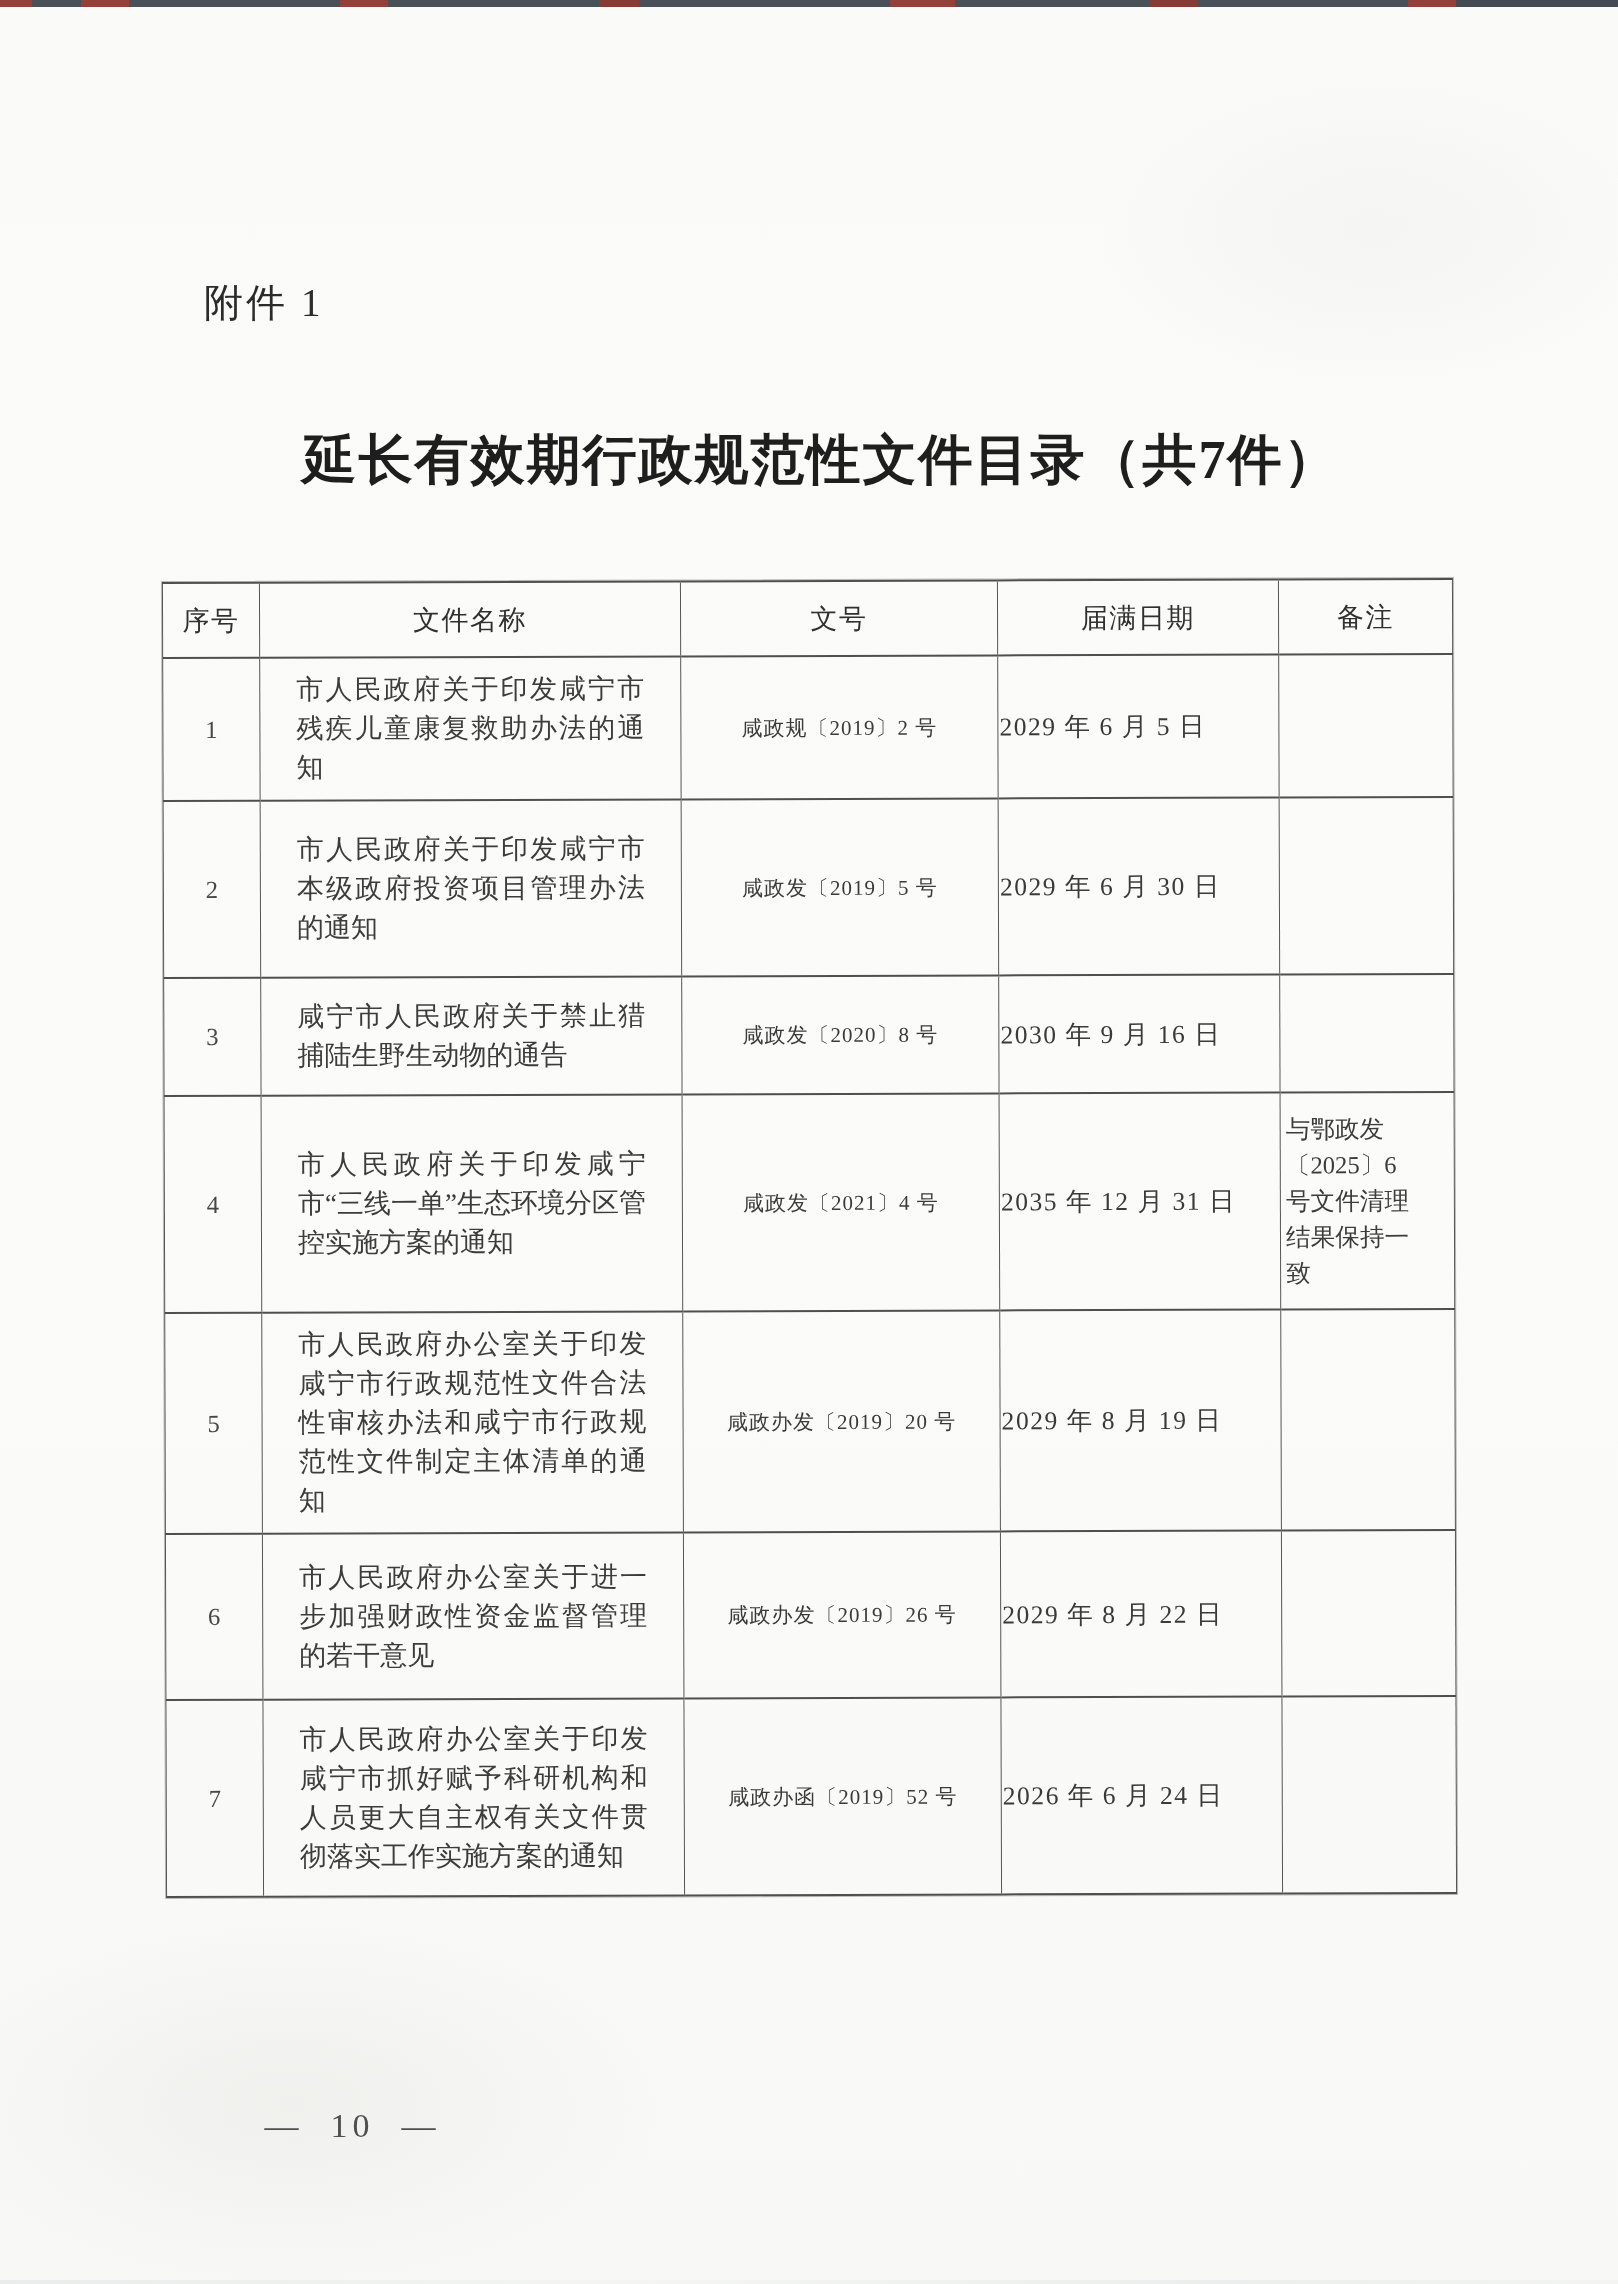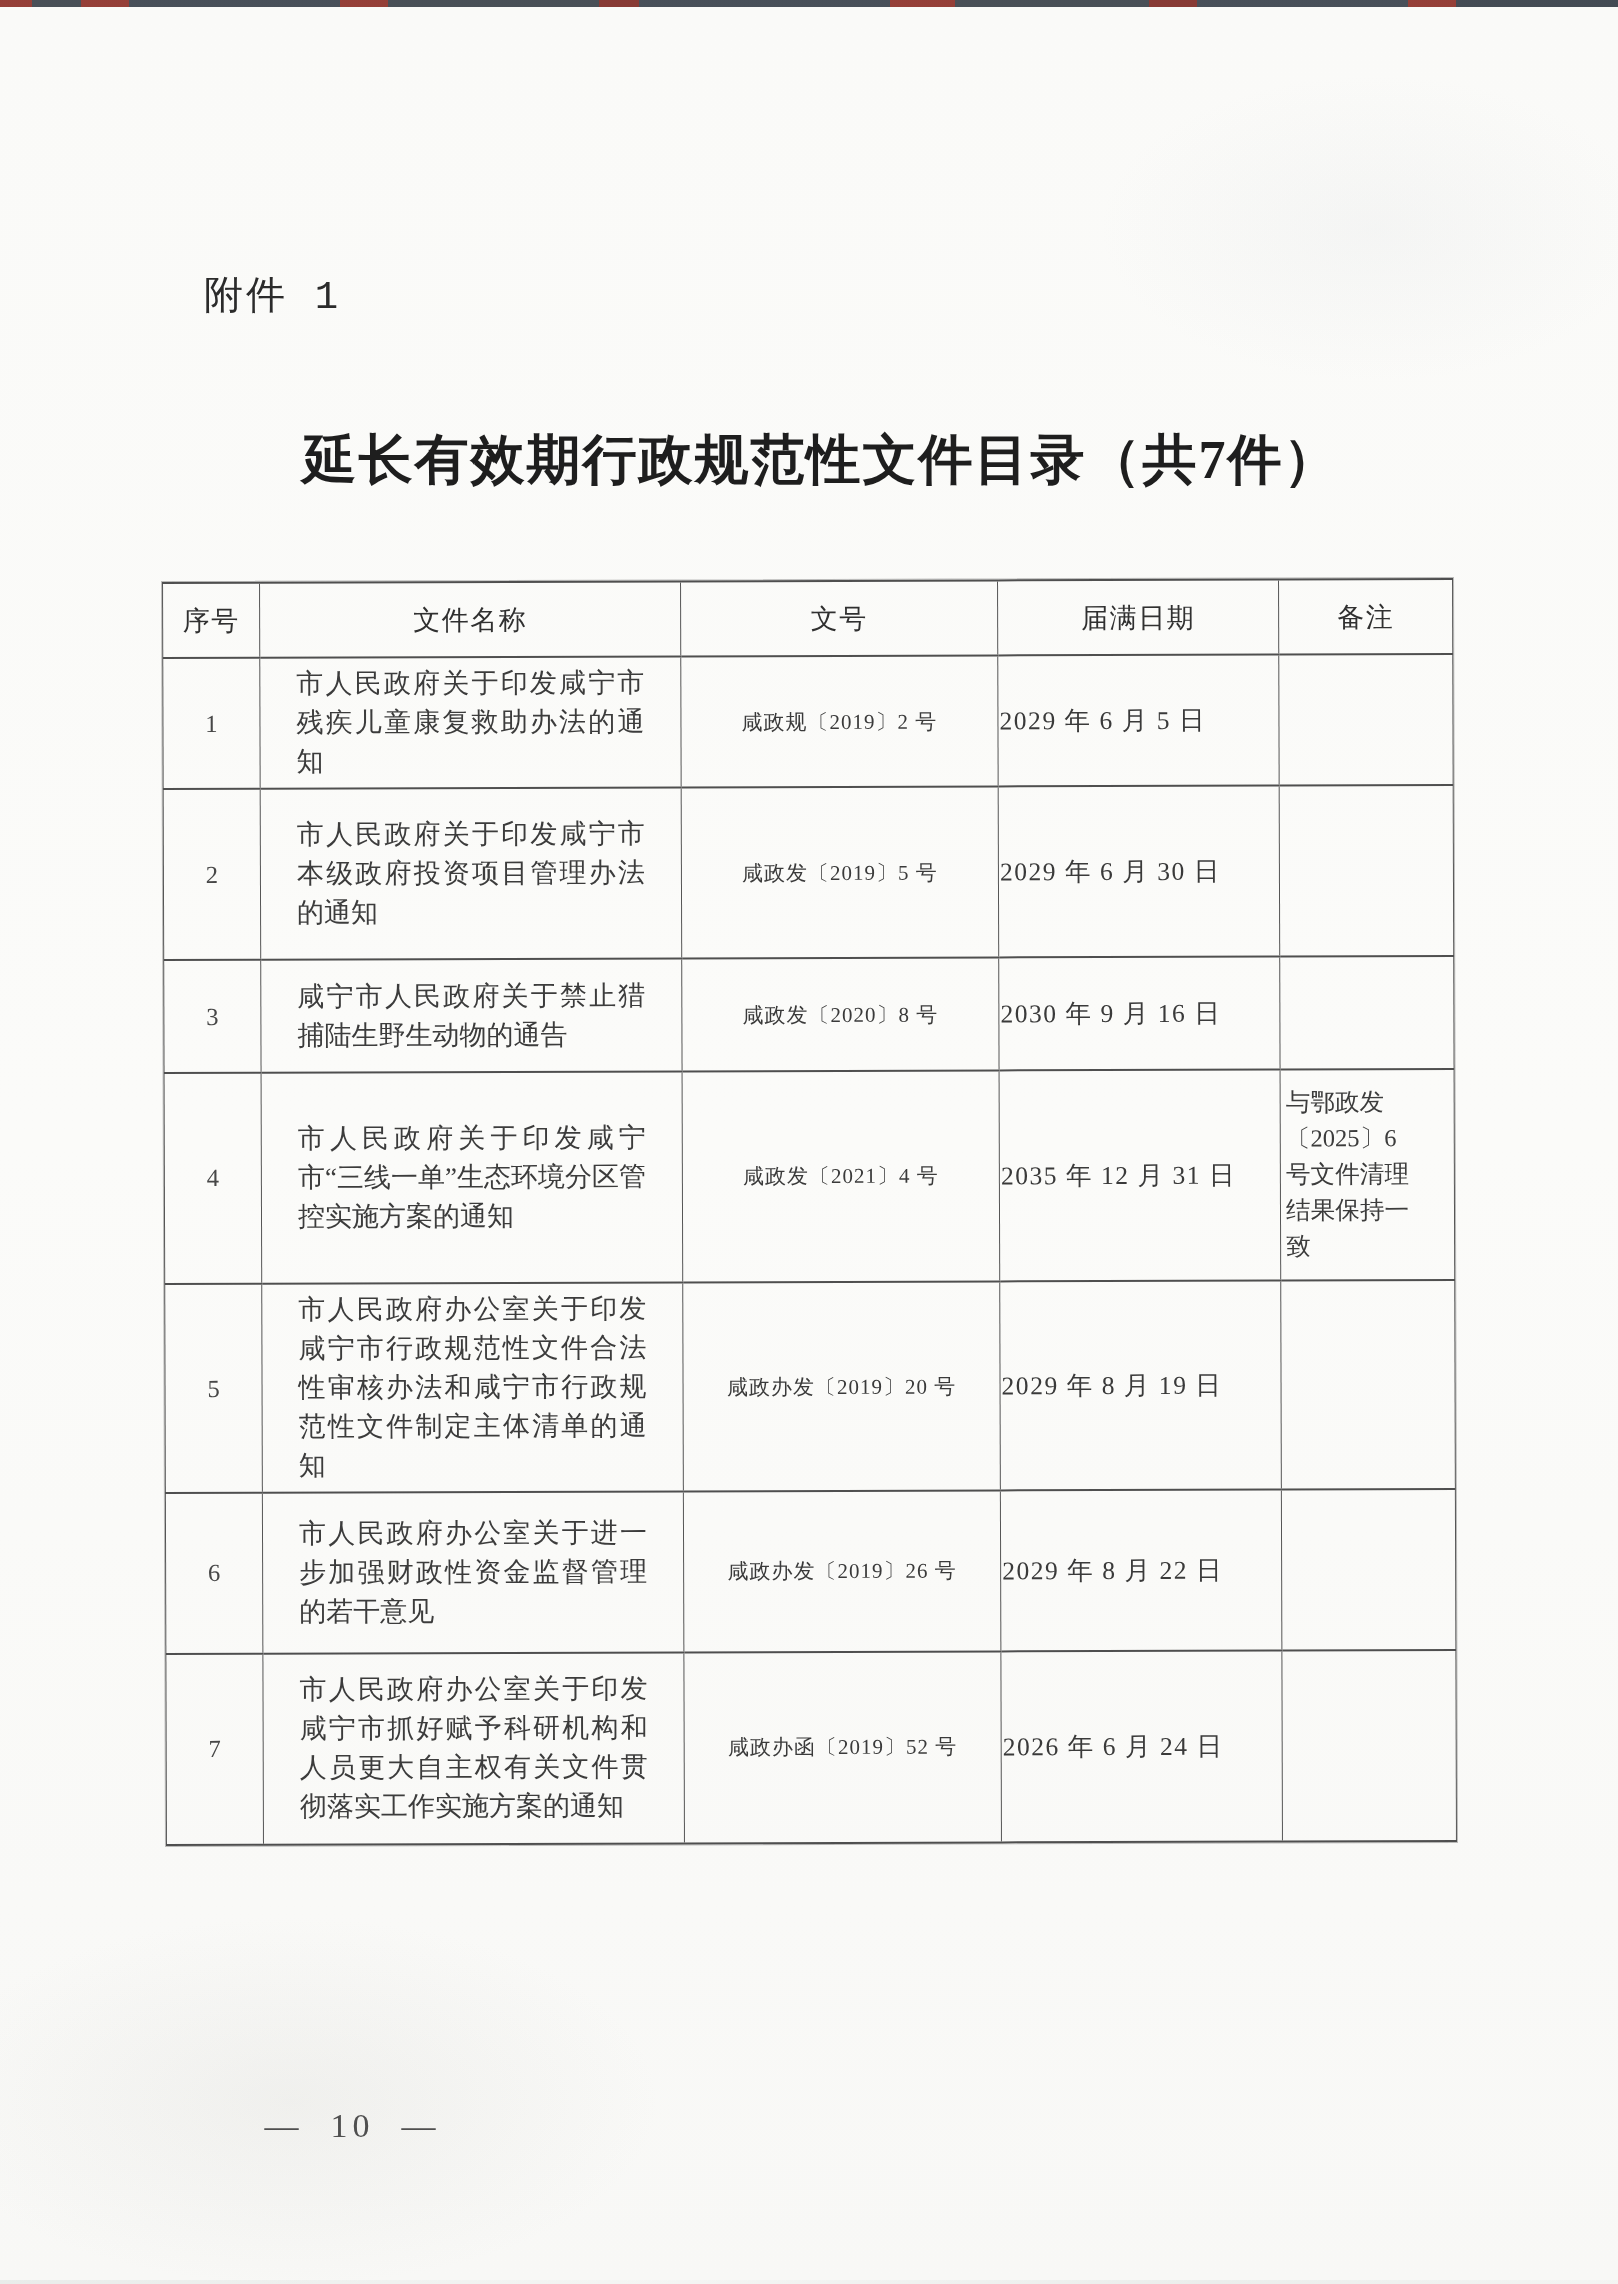--- a/index.html
+++ b/index.html
@@ -25,22 +25,22 @@
       #8c2f27 21% 24%, #3a4149 24% 37%, #7e2a24 37% 39.5%, #39414b 39.5% 55%,
       #8c2f27 55% 59%, #3a4149 59% 71%, #7e2a24 71% 74%, #39414b 74% 87%,
       #8c2f27 87% 90%, #343c46 90% 100%);
     opacity:.92;
   }
   .bottom-strip{
     position:absolute;bottom:0;left:0;width:100%;height:4.1px;
     background:linear-gradient(90deg, rgba(205,215,212,.35), rgba(225,232,230,.15) 40%, rgba(205,215,212,.3) 75%, rgba(205,215,212,.1));
   }
   .attachment{
-    position:absolute;left:204px;top:268px;
-    font-size:39px;color:#2b2b2b;letter-spacing:3.1px;font-family:Liberation Mono, monospace;
+    position:absolute;left:204px;top:276px;
+    font-size:39px;color:#2b2b2b;letter-spacing:3.1px;
   }
   .doc-title{
     position:absolute;left:0;top:424px;width:100%;
     text-align:center;
     font-size:54px;font-weight:bold;color:#1e1e1e;
     letter-spacing:2px;
     margin-left:12px;
   }
   table.doc-table{
     position:absolute;left:164px;top:580px;
@@ -60,21 +60,21 @@
   }
   table.doc-table{border:1.5px solid #424242;outline:0.5px solid rgba(70,70,70,.35);}
   tr.hdr th{
     height:71px;
     font-size:27px;color:#303030;
     text-align:center;letter-spacing:1.5px;
   }
   td.c-no{text-align:center;font-size:24.6px;color:#474747;}
   td.c-name{
     text-align:justify;
-    padding:6px 36px;
+    padding:12px 36px;
     font-size:27px;line-height:39px;color:#3c3c3c;
   }
   td.c-doc{text-align:center;font-size:21px;letter-spacing:1px;white-space:nowrap;}
   td.c-date{text-align:left;font-size:25.6px;letter-spacing:1.5px;white-space:nowrap;}
   td.c-remark{
     text-align:left;font-size:24.6px;line-height:36px;
     white-space:pre-line;padding:9.2px 5.1px;color:#3c3c3c;
   }
   tr.r1 td{height:104px;} tr.r2 td{height:151px;} tr.r3 td{height:92px;}
   tr.r4 td{height:191px;} tr.r5 td{height:181px;} tr.r6 td{height:140px;}

